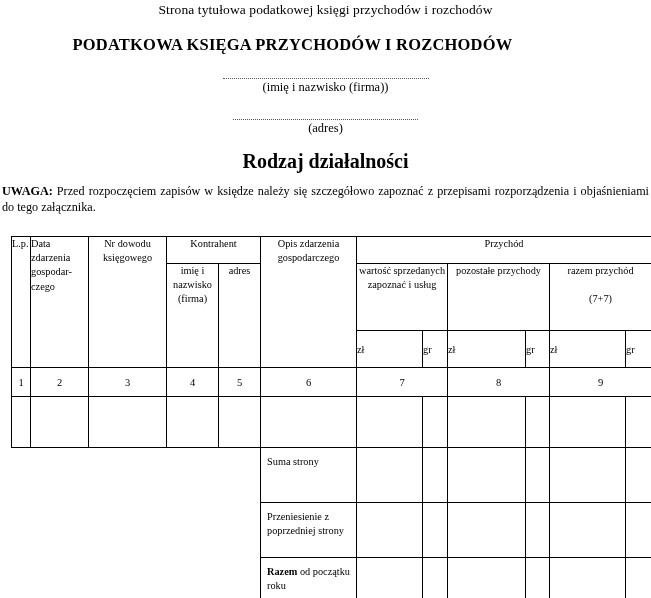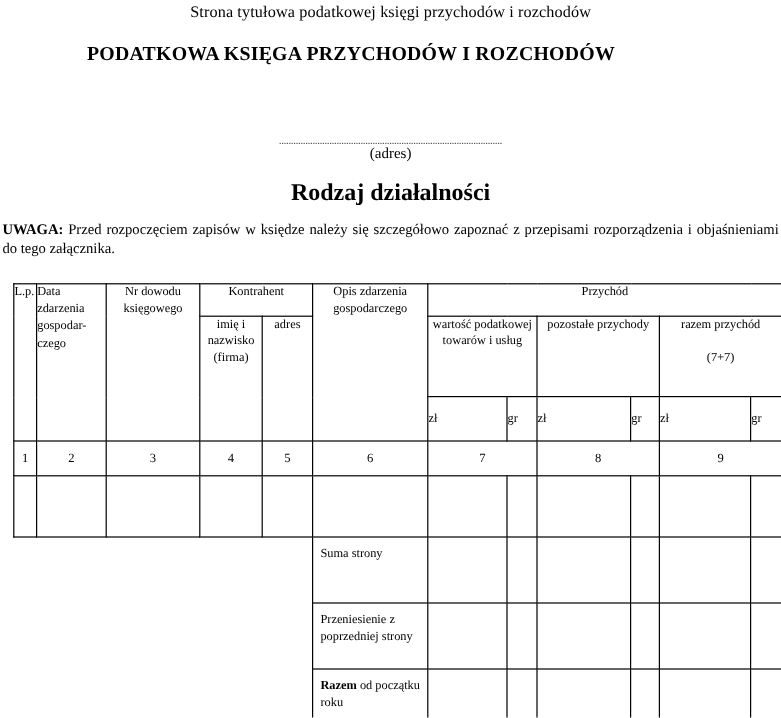--- a/index.html
+++ b/index.html
@@ -161,20 +161,24 @@
 </style>
 </head>
 <body>
 
 <div class="page">
 
   <div class="doc-subtitle">Strona tytułowa podatkowej księgi przychodów i rozchodów</div>
 
   <div class="doc-title">PODATKOWA KSIĘGA PRZYCHODÓW I ROZCHODÓW</div>
 
+  <div class="dotline-block first">
+    <span class="dotline wide"></span>
+    <span class="dotline-label">(imię i nazwisko (firma))</span>
+  </div>
 
   <div class="dotline-block second">
     <span class="dotline narrow"></span>
     <span class="dotline-label">(adres)</span>
   </div>
 
   <div class="section-title">Rodzaj działalności</div>
 
   <div class="notice">
     <span class="lead">UWAGA:</span><span> Przed rozpoczęciem zapisów w księdze należy się szczegółowo zapoznać z przepisami rozporządzenia i  objaśnieniami do tego załącznika.</span>
@@ -204,21 +208,21 @@
           <td rowspan="3" class="pad-l twoline">Data zdarzenia gospodar-czego</td>
           <td rowspan="3" class="pad-c twoline">Nr dowodu księgowego</td>
           <td colspan="2" class="pad-grp" style="height:26px">Kontrahent</td>
           <td rowspan="3" class="pad-c twoline">Opis zdarzenia gospodarczego</td>
           <td colspan="6" class="pad-grp">Przychód</td>
         </tr>
 
         <tr>
           <td rowspan="2" class="pad-c twoline">imię i nazwisko (firma)</td>
           <td rowspan="2" class="pad-c">adres</td>
-          <td colspan="2" class="pad-c twoline" style="height:66px">wartość podatkowej towarów i usług</td>
+          <td colspan="2" class="pad-c twoline" style="height:66px">wartość sprzedanych zapoznać i usług</td>
           <td colspan="2" class="pad-c">pozostałe przychody</td>
           <td colspan="2" class="pad-c">
             <span>razem przychód</span>
             <br><br>
             <span>(7+7)</span>
           </td>
         </tr>
 
         <tr class="zlgr">
           <td>zł</td>

